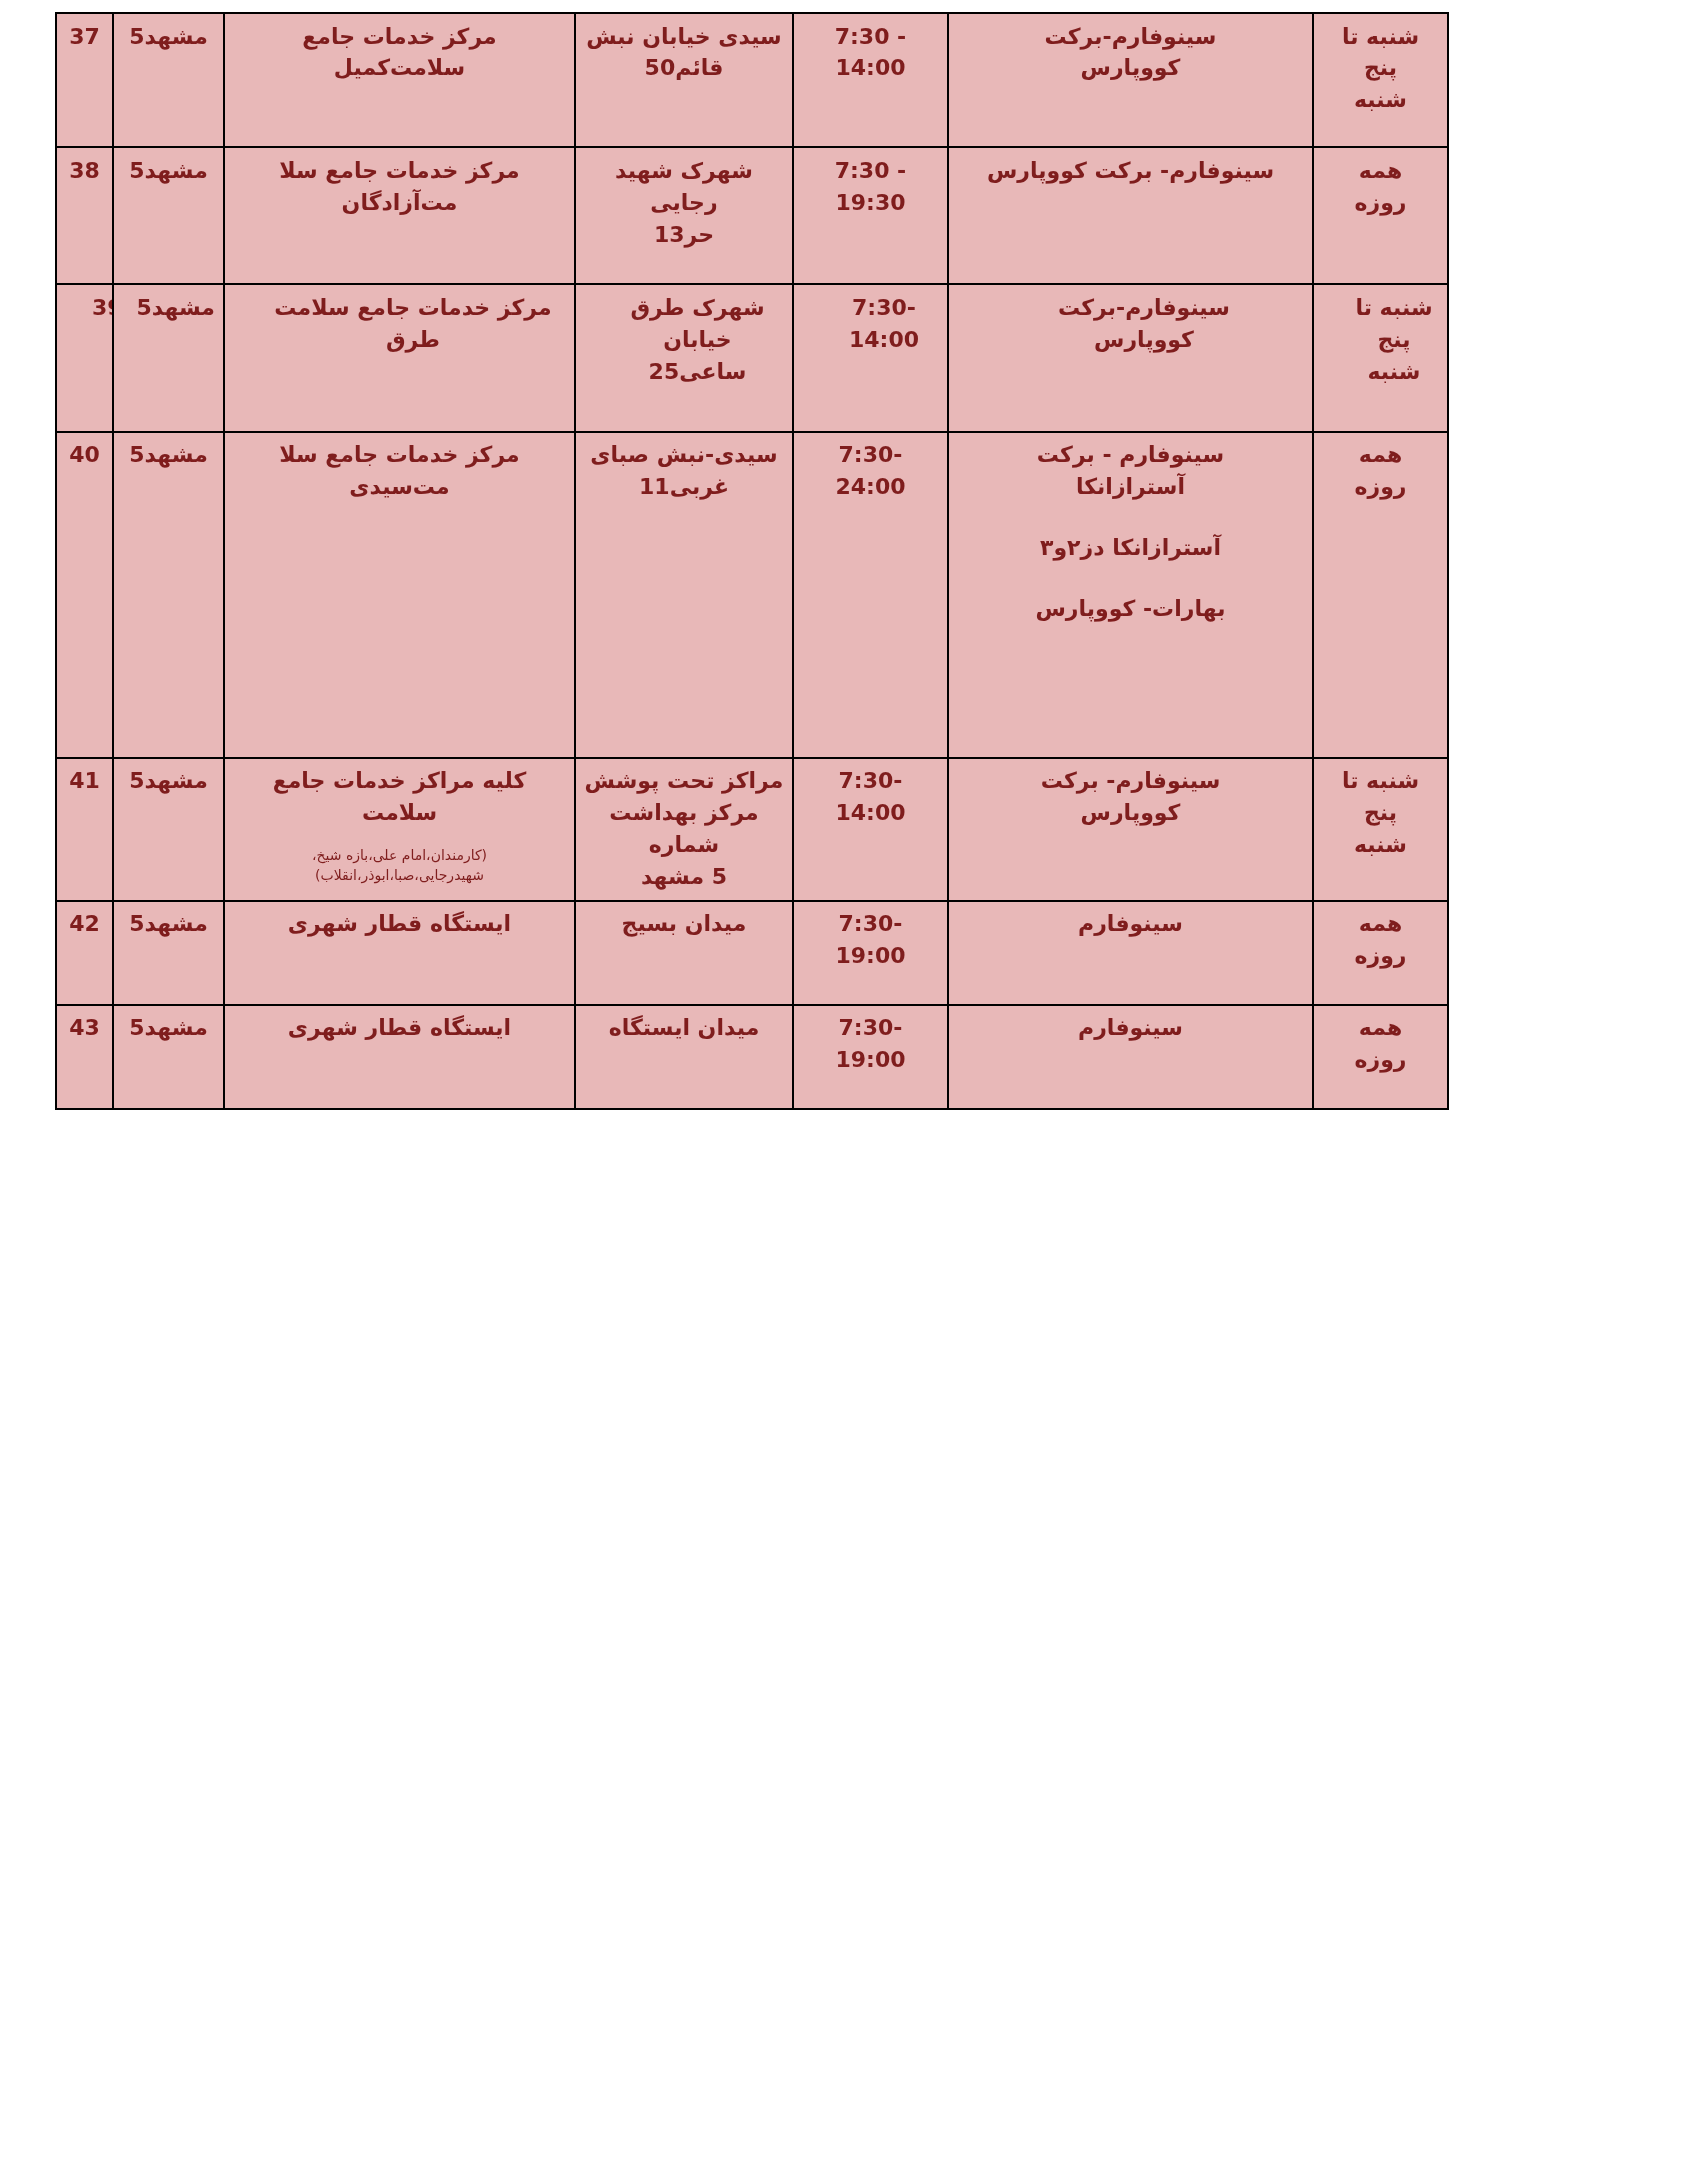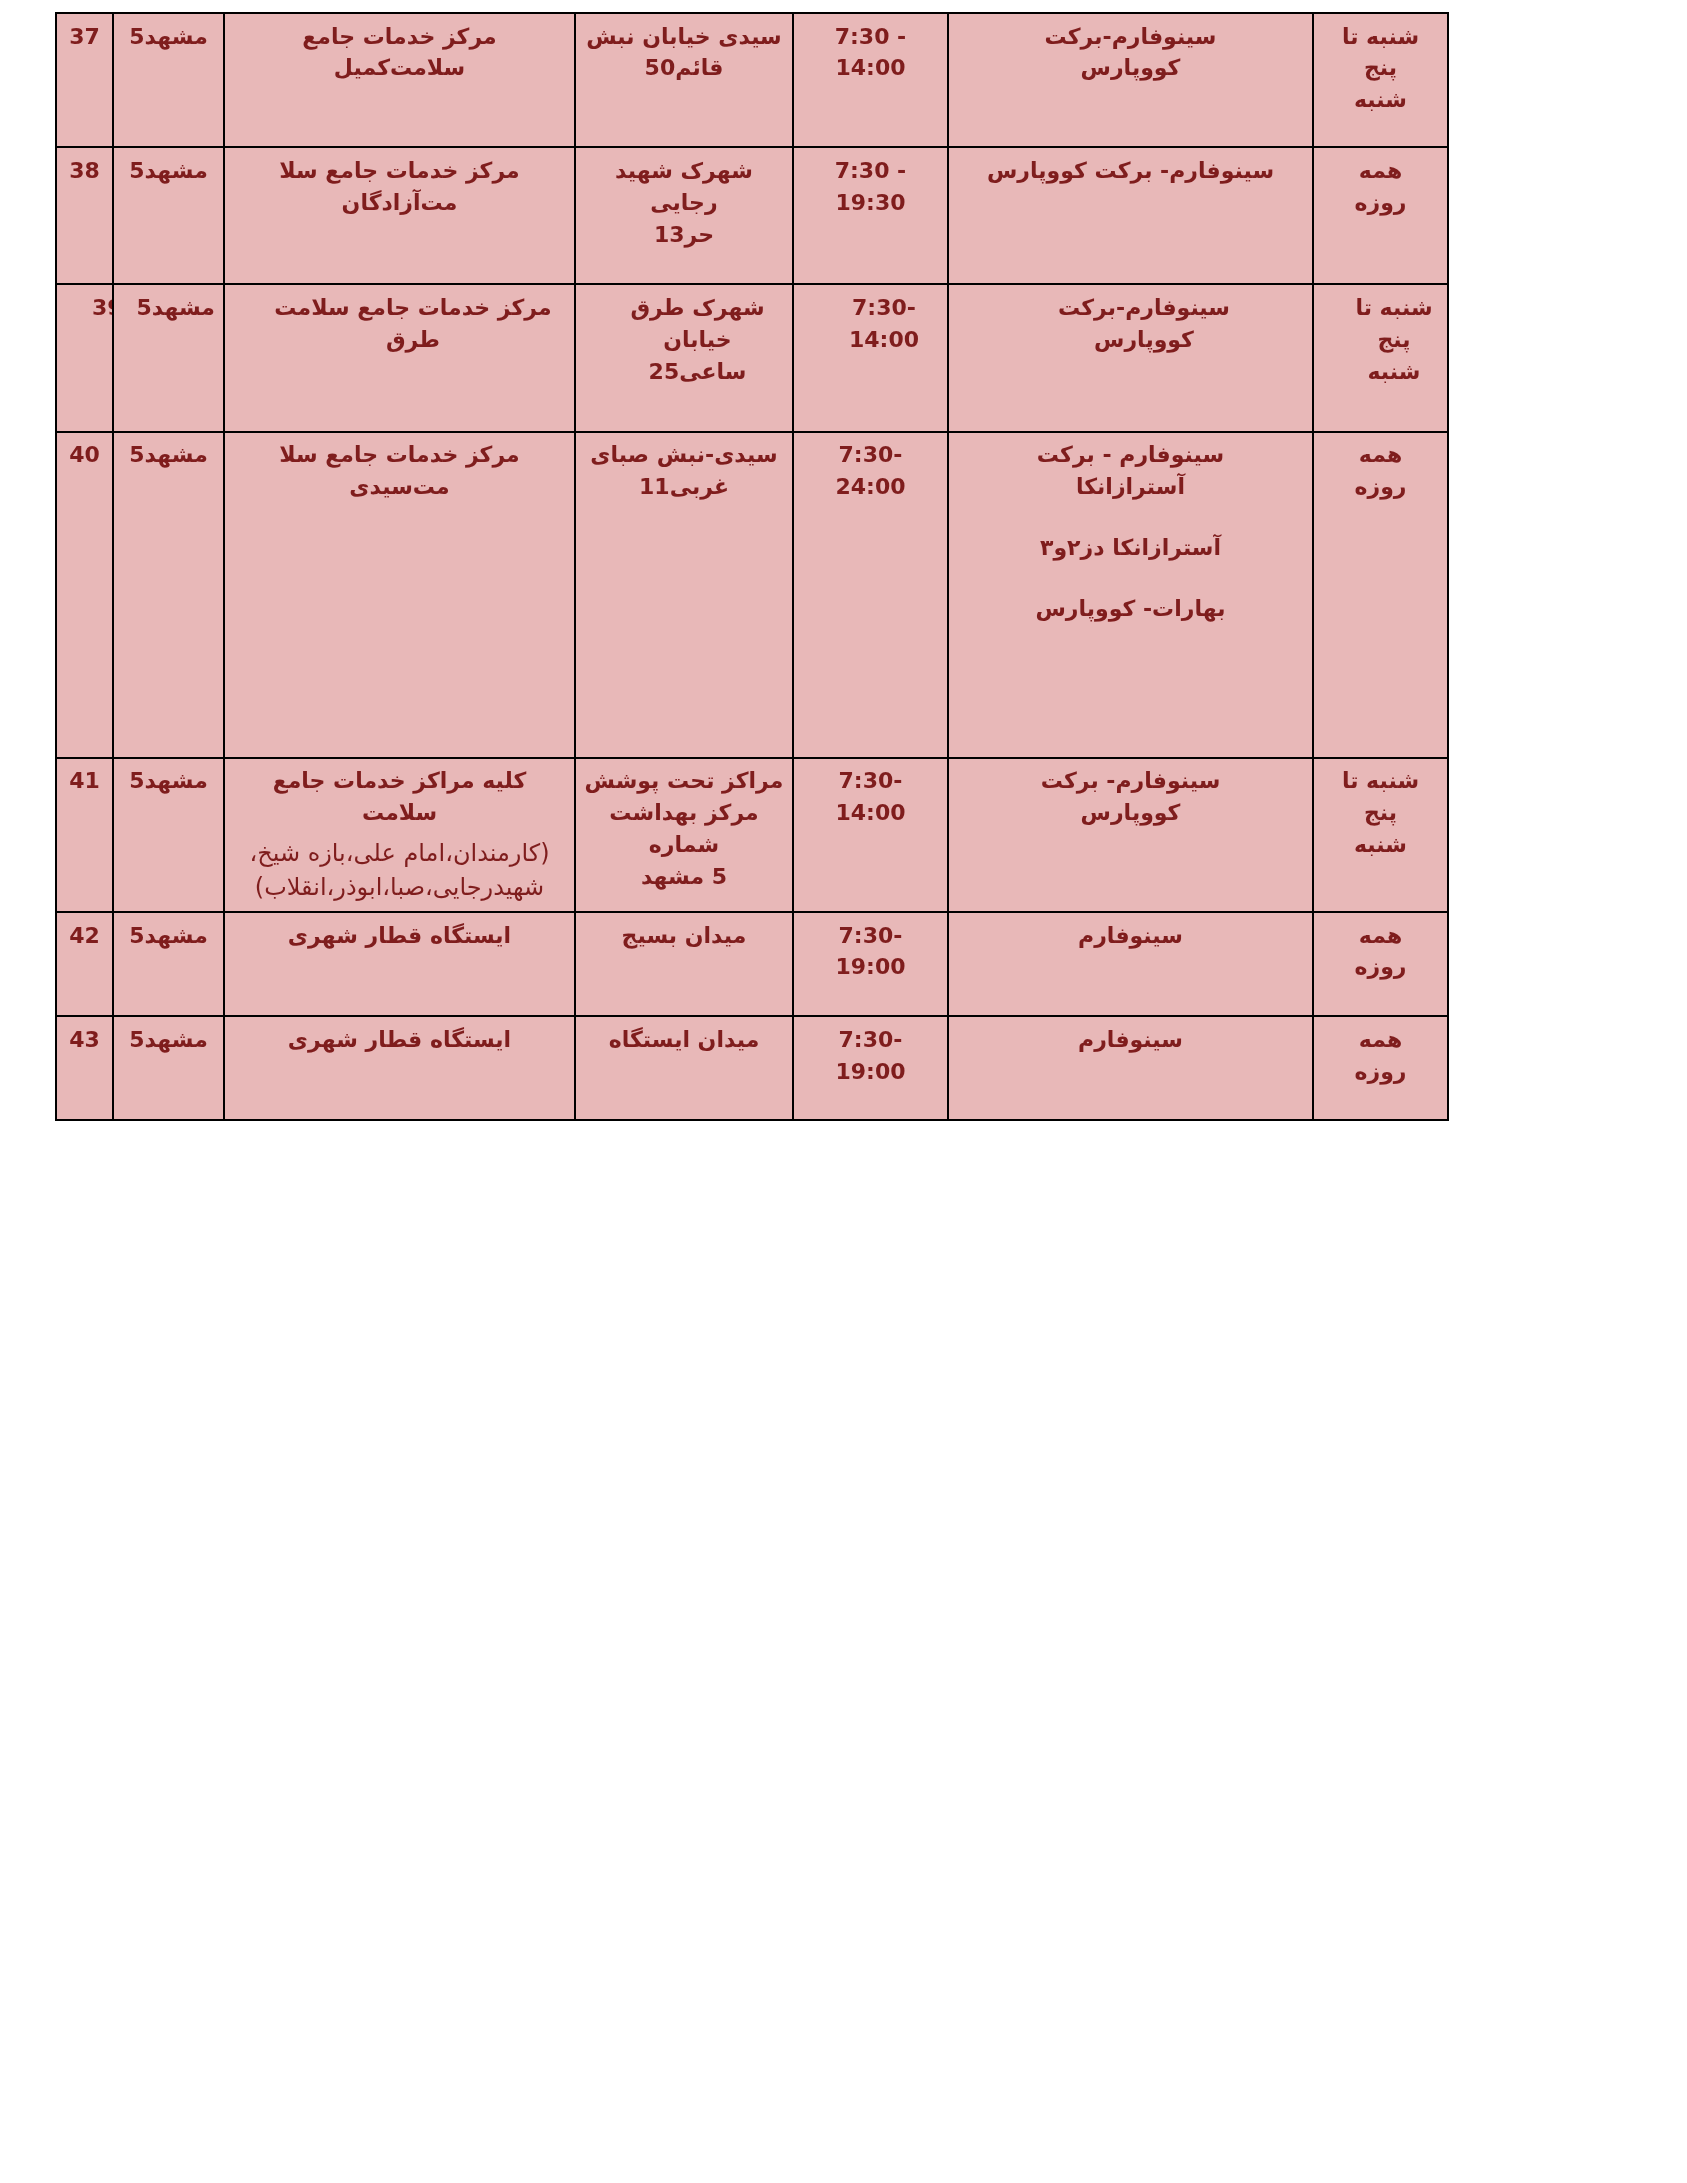--- a/index.html
+++ b/index.html
@@ -101,23 +101,23 @@
     padding-top: 8px;
     font-size: 21px;
   }
 
   
   td.v-mid { vertical-align: middle; }
 
   .sub-note {
     display: block;
     font-weight: normal;
-    font-size: 24px;
+    font-size: 14px;
     line-height: 1.4;
-    margin-top: 8px;
+    margin-top: 17px;
   }
 
   .stack-line {
     display: block;
   }
   .stack-gap {
     display: block;
     height: 29px;
   }
 

